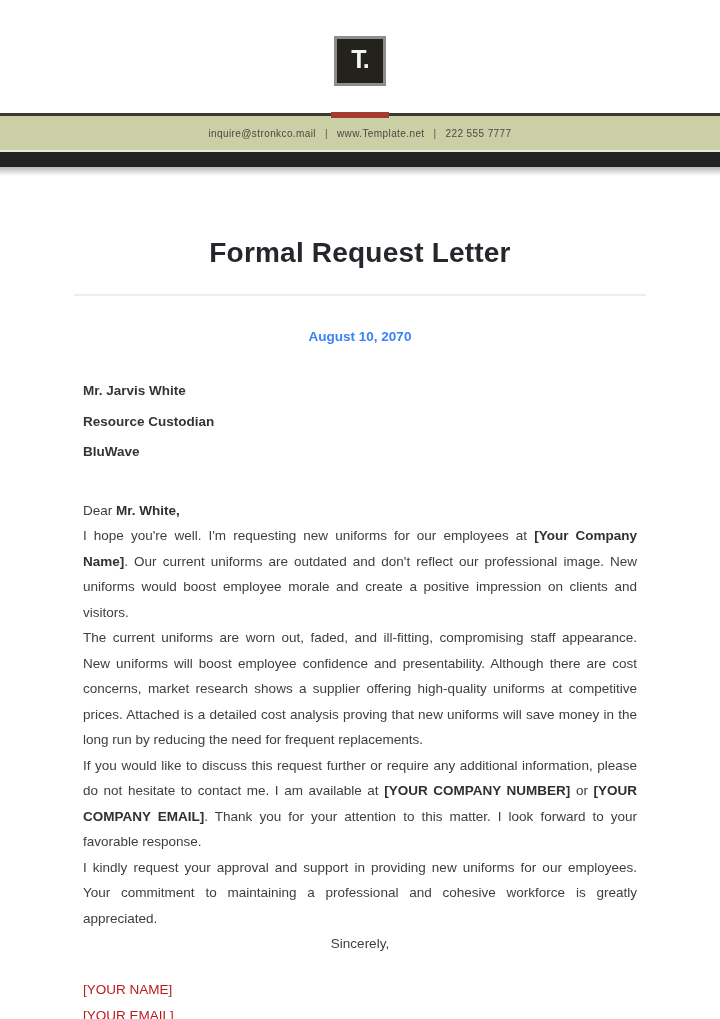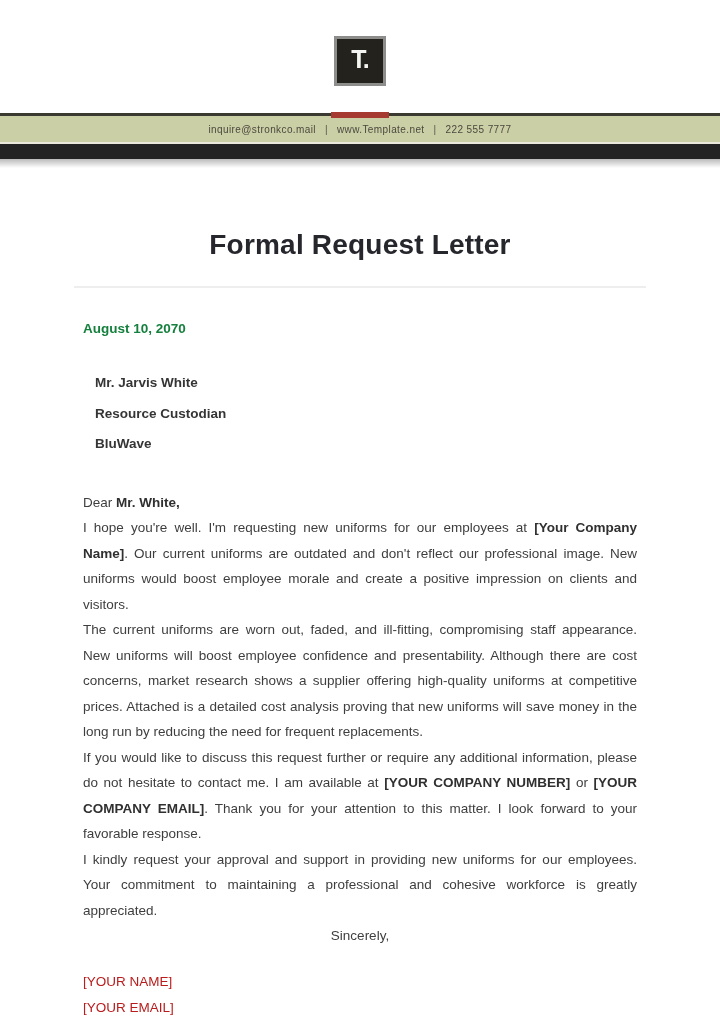--- a/index.html
+++ b/index.html
@@ -35,21 +35,21 @@
   }
   .accent-rule {
     position: absolute;
     top: 112px; left: 50%;
     transform: translateX(-50%);
     width: 58px; height: 6px;
     background: #a73a30;
     z-index: 2;
   }
   .contact-bar {
-    height: 29px;
+    height: 37px;
     background: #cbcfa6;
     border-top: 3px solid #3b3a31;
     display: flex; align-items: center; justify-content: center;
     gap: 9px;
     font-size: 10px;
     letter-spacing: 0.4px;
     color: #4b493e;
   }
   .contact-bar .sep { color: #5a584b; }
   .band-gap { height: 2px; background: #e9e8da; }
@@ -72,23 +72,24 @@
     border: none;
     height: 2px;
     background: #eeeeee;
     margin: 24px -9px 0;
   }
   .date {
     margin-top: 33px;
     font-size: 13.5px;
     line-height: 16px;
     font-weight: bold;
-    color: #15803d;
+    color: #3b82f6;
+    text-align: center;
   }
-  .recipient { margin-top: 31px; margin-left: 12px; }
+  .recipient { margin-top: 31px; }
   .recipient p {
     font-size: 13.5px;
     line-height: 30.5px;
     font-weight: bold;
     color: #353535;
   }
   .body { margin-top: 30px; }
   .body p {
     font-size: 13.5px;
     line-height: 25.5px;

